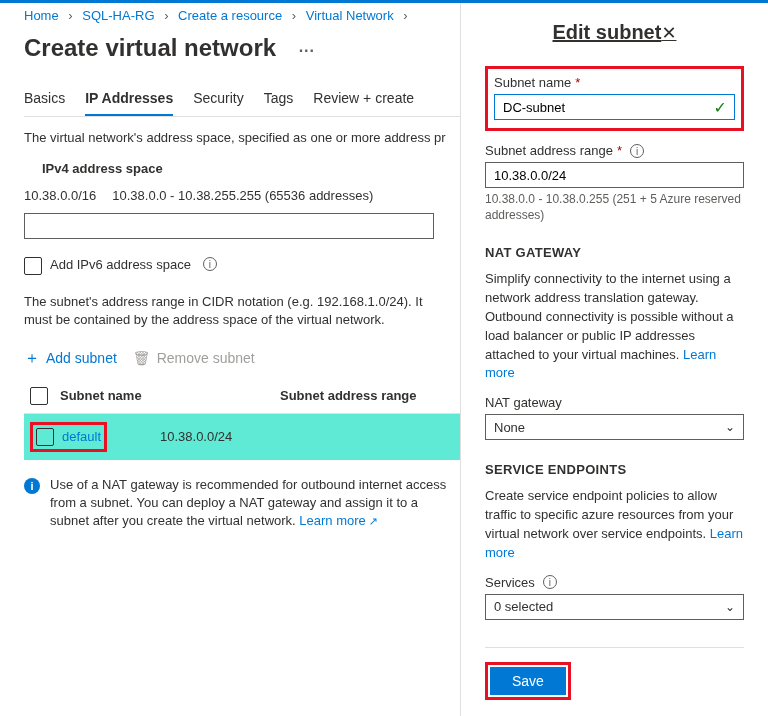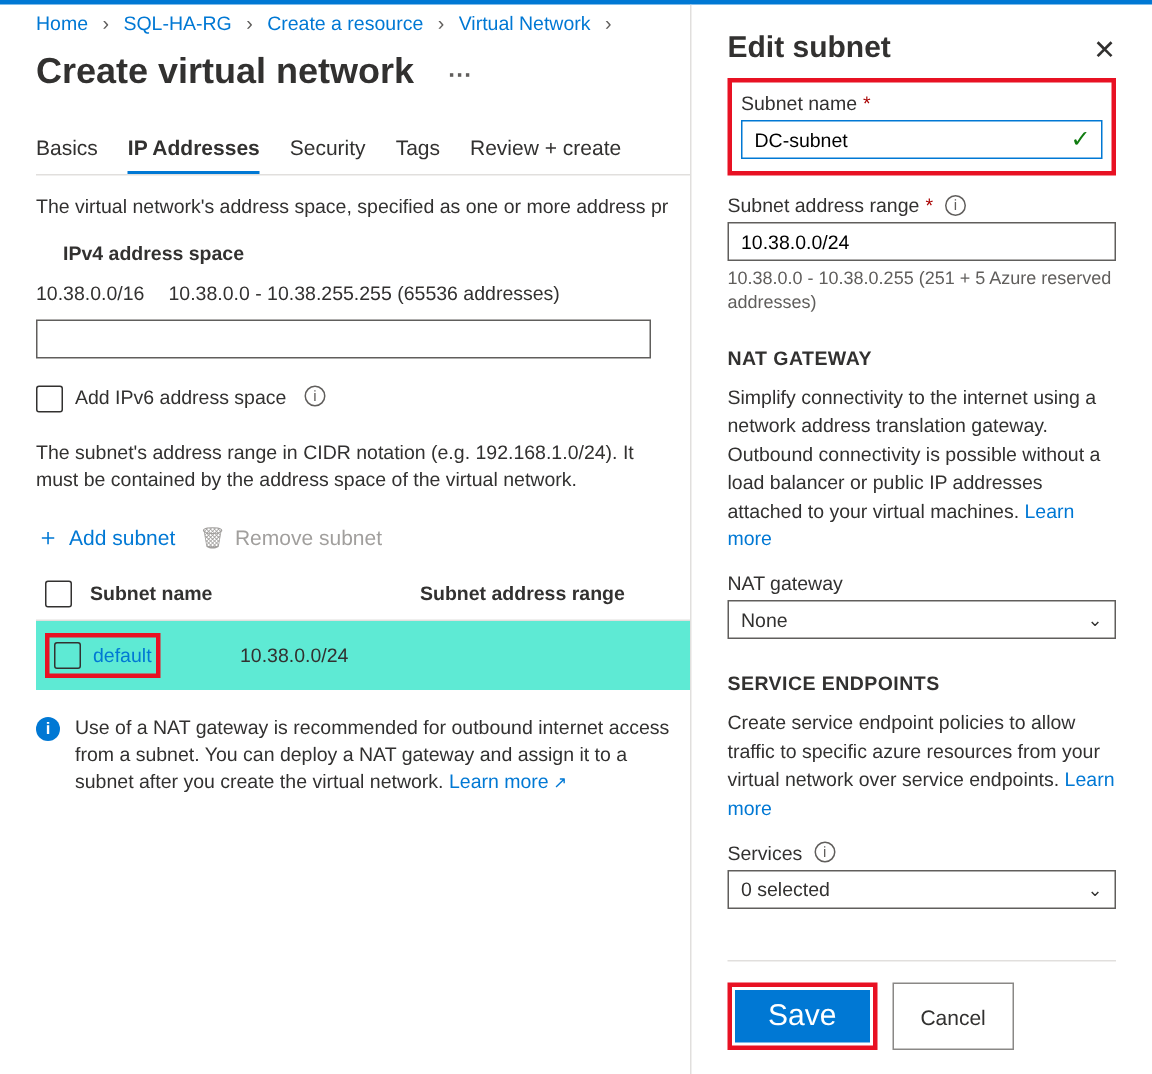--- a/index.html
+++ b/index.html
@@ -104,21 +104,21 @@
     color: #fff;
     font-size: 11px; font-weight: bold;
     text-align: center; line-height: 16px;
     flex-shrink: 0;
     margin-top: 2px;
   }
   .learn { color: #0078d4; text-decoration: none; }
   .ext-icon::after { content: " ↗"; font-size: 11px; }
 
   
-  .panel-header { display: flex; justify-content: space-between; align-items: center; margin-bottom: 8px; }
+  .panel-header { display: flex; justify-content: center; align-items: center; margin-bottom: 22px; text-decoration: underline; }
   .panel-title { font-size: 20px; font-weight: 600; }
   .close-x { font-size: 18px; color: #323130; cursor: pointer; }
   .field-label { font-size: 13px; margin-bottom: 4px; display: flex; align-items: center; gap: 4px; }
   .req { color: #a80000; }
   .field-input {
     width: 100%; height: 26px;
     border: 1px solid #605e5c;
     padding: 0 8px;
     font-size: 13px;
     font-family: inherit;
@@ -149,21 +149,21 @@
   .chev { font-size: 12px; color: #323130; }
   .panel-footer {
     margin-top: auto;
     padding: 14px 0 16px 0;
     display: flex; gap: 10px;
     border-top: 1px solid #e1dfdd;
   }
   .btn-save {
     background: #0078d4; color: #fff;
     border: none; padding: 6px 22px;
-    font-size: 20px; cursor: pointer;
+    font-size: 14px; cursor: pointer;
   }
   .btn-cancel {
     background: #fff; color: #323130;
     border: 1px solid #8a8886;
     padding: 6px 18px;
     font-size: 14px; cursor: pointer;
   }
   .redbox-inline { border: 3px solid #e81123; padding: 6px 6px 8px 6px; margin-bottom: 12px; }
 </style>
 </head>
@@ -302,16 +302,15 @@
     </div>
     <div class="select-box">
       <span>0 selected</span>
       <span class="chev">⌄</span>
     </div>
 
     <div class="panel-footer">
       <span class="red-box">
         <button class="btn-save">Save</button>
       </span>
-      <button class="btn-cancel">Cancel</button>
     </div>
   </div>
 </div>
 
 </body></html>

